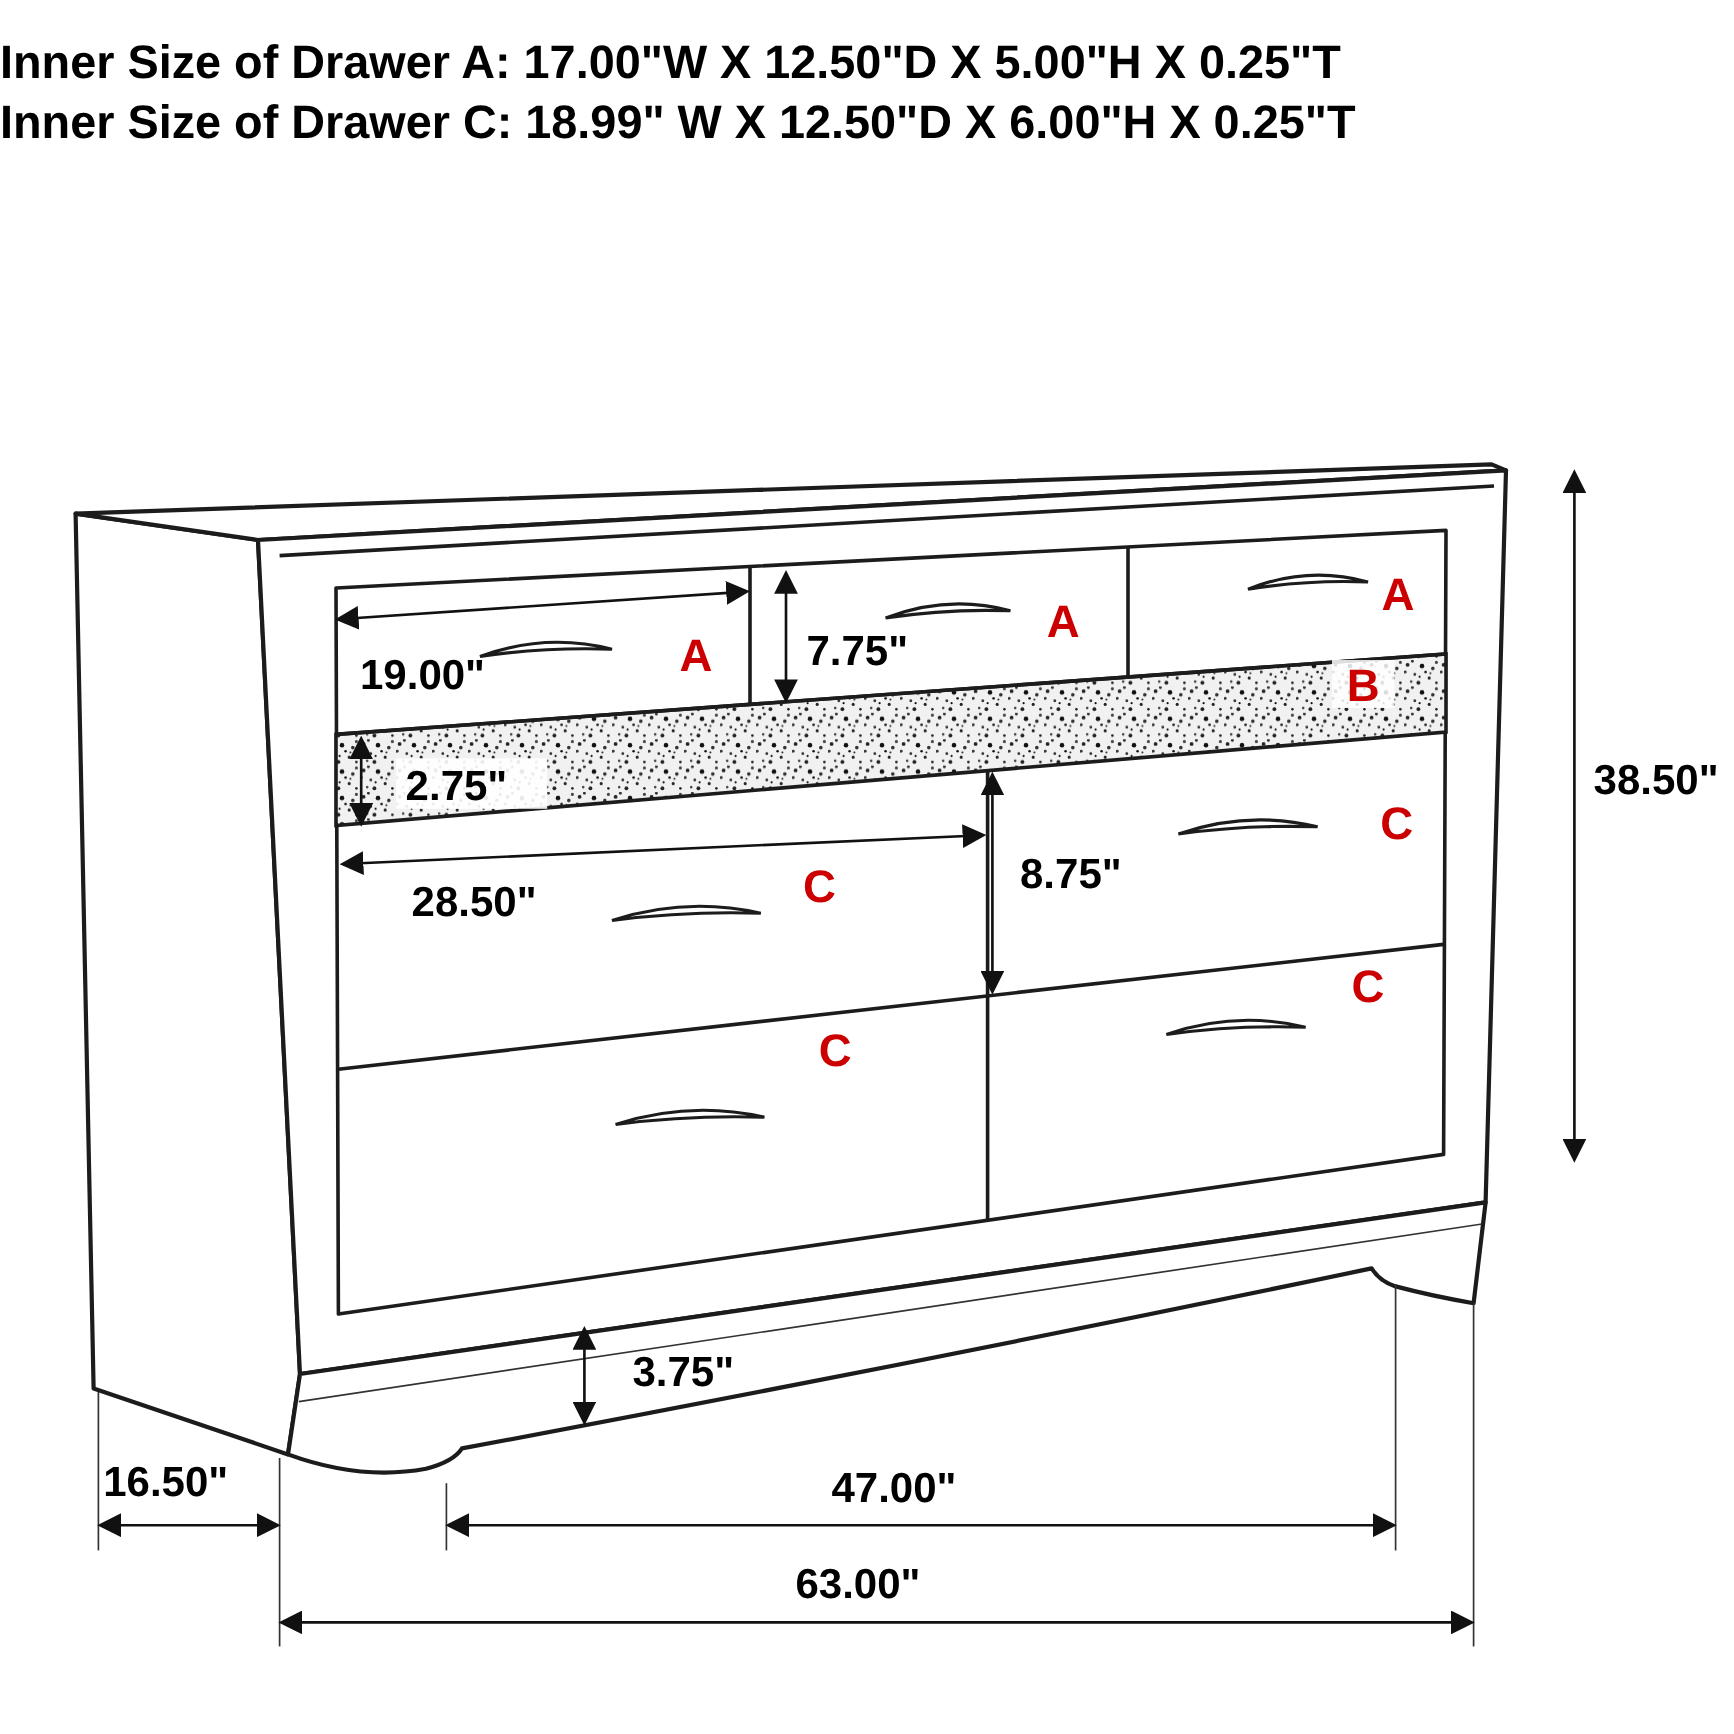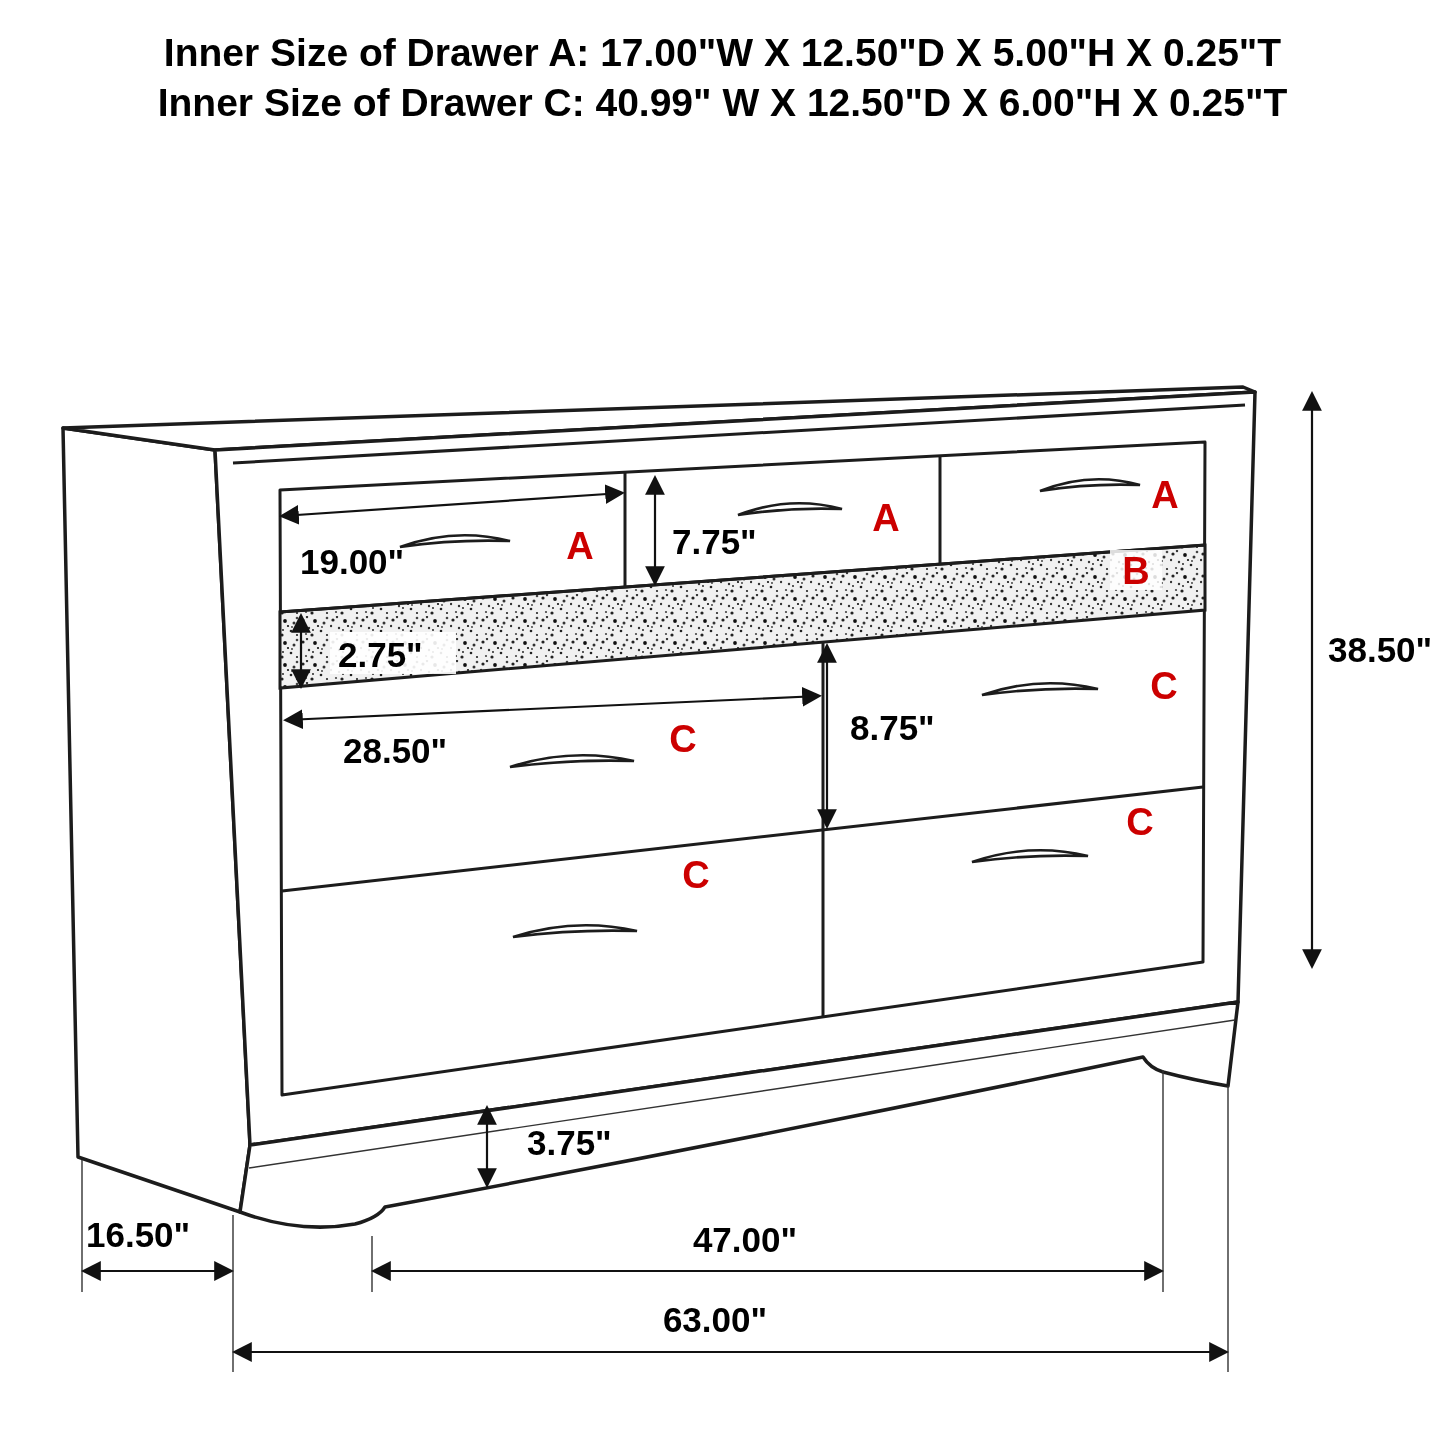--- a/index.html
+++ b/index.html
@@ -1,36 +1,36 @@
 <!DOCTYPE html>
 <html><head>
 <meta charset="utf-8">
 <style>
   html,body{margin:0;padding:0;background:#ffffff;}
   .stage{position:relative;width:1445px;height:1445px;background:#ffffff;overflow:hidden;
          font-family:"Liberation Sans",sans-serif;}
-  .title-block{position:absolute;top:28px;left:0;width:1445px;text-align:center;
+  .title-block{position:absolute;top:28px;left:0;width:1445px;
                font-weight:bold;font-size:39px;line-height:50px;color:#000;}
   svg text{font-family:"Liberation Sans",sans-serif;}
   .dim-text{font-size:35px;font-weight:bold;fill:#000;}
   .red-label{font-size:38px;font-weight:bold;fill:#cc0000;}
   .outline{fill:#ffffff;stroke:#1c1c1c;stroke-width:3.5;stroke-linejoin:round;}
   .innerline{fill:none;stroke:#1c1c1c;stroke-width:3;stroke-linejoin:round;}
   .dimline{stroke:#111111;stroke-width:2.2;fill:none;}
   .extline{stroke:#333333;stroke-width:1.4;fill:none;}
   .handle{fill:#ffffff;stroke:#1c1c1c;stroke-width:2.6;}
 </style>
 </head>
 <body>
 
 <div class="stage">
 
   <div class="title-block">
     <div>Inner Size of Drawer A: 17.00"W X 12.50"D X 5.00"H X 0.25"T</div>
-    <div>Inner Size of Drawer C: 40.99" W X 12.50"D X 6.00"H X 0.25"T</div>
+    <div>Inner Size of Drawer C: 18.99" W X 12.50"D X 6.00"H X 0.25"T</div>
   </div>
 
   <svg width="1445" height="1445" viewBox="0 0 1445 1445">
     <defs>
       <marker id="arr" viewBox="0 0 10 10" refX="8.5" refY="5" markerWidth="9" markerHeight="9" orient="auto-start-reverse">
         <path d="M0,0 L10,5 L0,10 Z" fill="#111111"></path>
       </marker>
       <pattern id="speckle" width="30" height="22" patternUnits="userSpaceOnUse">
         <rect width="30" height="22" fill="#f1f1f1"></rect>
         <circle cx="3" cy="4" r="1.6" fill="#222"></circle>

